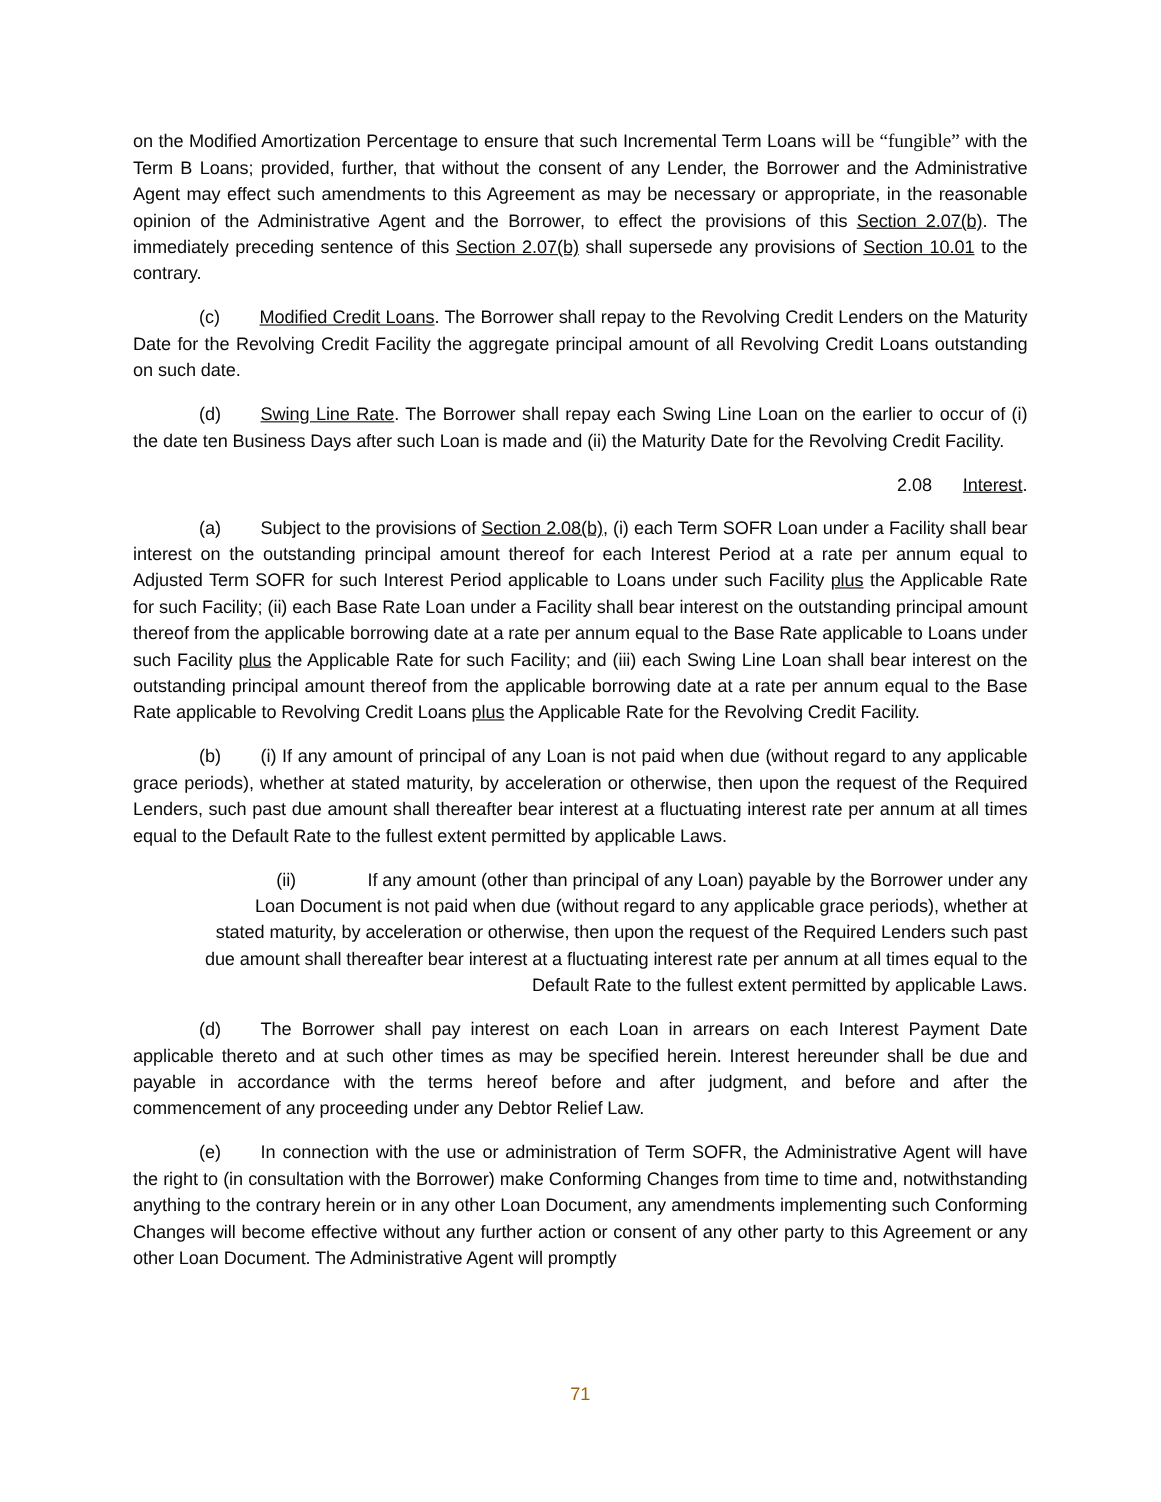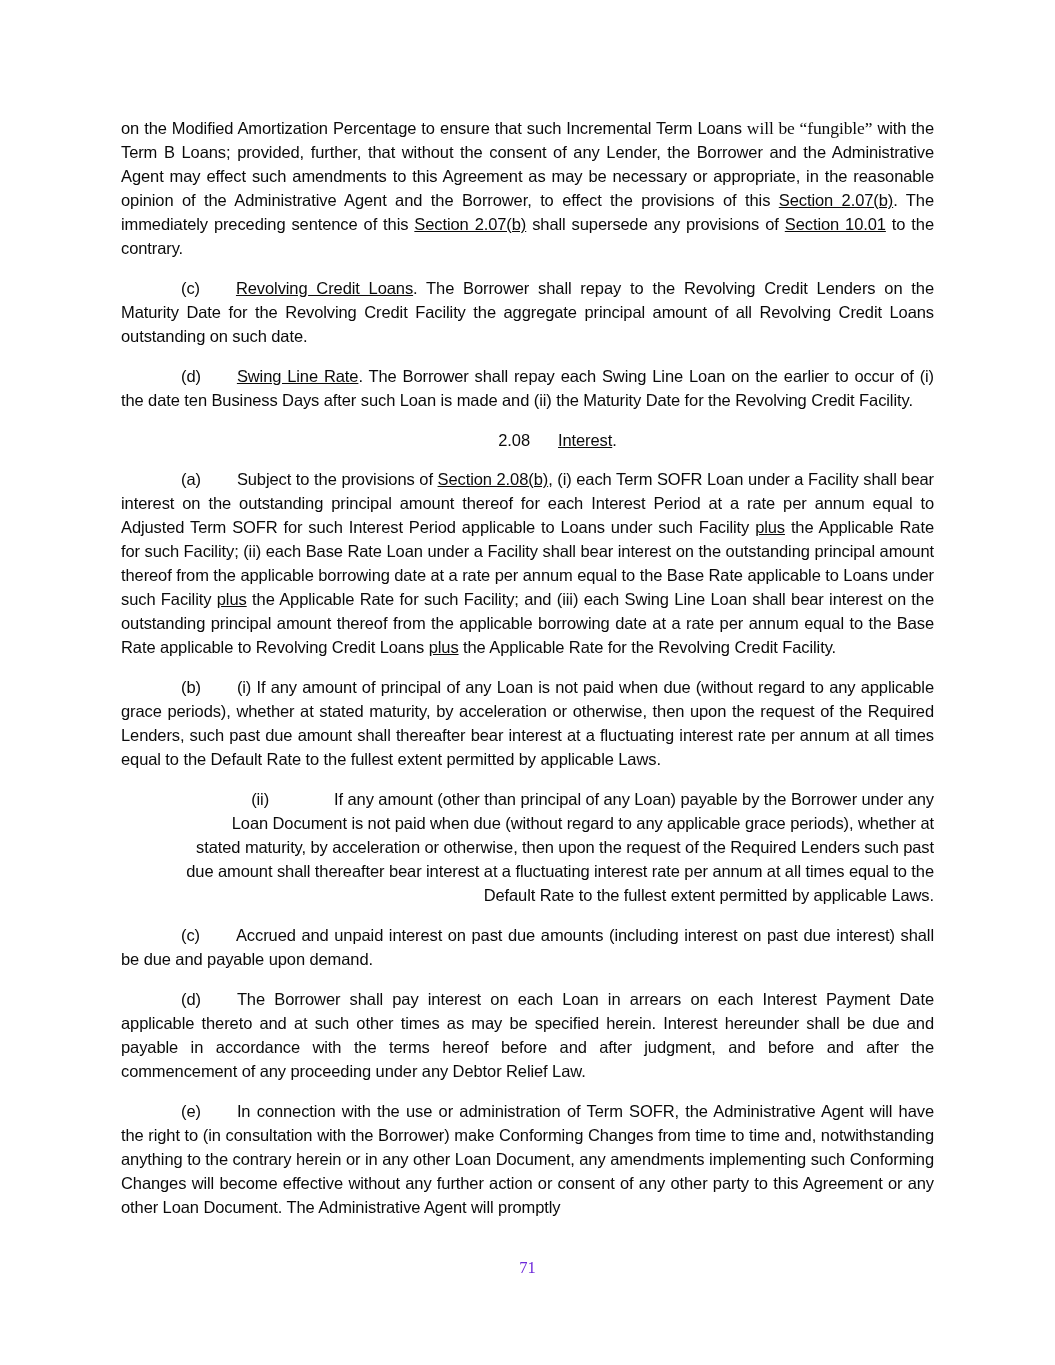--- a/index.html
+++ b/index.html
@@ -29,21 +29,21 @@
     text-indent: 60px;
   }
   .para.block-indent {
     margin-left: 62px;
     text-indent: 59px;
     text-align: right;
   }
   .heading-para {
     margin: 0 0 15px 0;
     text-indent: 60px;
-    text-align: center;
+    text-align: right;
   }
   .tab {
     display: inline-block;
     width: 36px;
   }
   .tab-sm {
     display: inline-block;
     width: 28px;
   }
   .tab-lg {
@@ -56,36 +56,36 @@
   .serif {
     font-family: "Liberation Serif", serif;
     font-size: 17.5px;
   }
   .footer {
     position: absolute;
     top: 1256px;
     left: 0;
     right: 0;
     text-align: center;
-    font-family: Liberation Serif, serif;
+    font-family: Liberation Sans, sans-serif;
     font-size: 16.5px;
-    color: #6d28d9;
+    color: #a16207;
   }
 </style>
 </head>
 <body>
 
 <div class="page">
 
   <p class="para">
     <span>on the Modified Amortization Percentage to ensure that such Incremental Term Loans </span><span class="serif">will be “fungible”</span><span> with the Term B Loans; provided, further, that without the consent of any Lender, the Borrower and the Administrative Agent may effect such amendments to this Agreement as may be necessary or appropriate, in the reasonable opinion of the Administrative Agent and the Borrower, to effect the provisions of this </span><span class="u">Section 2.07(b)</span><span>. The immediately preceding sentence of this </span><span class="u">Section 2.07(b)</span><span> shall supersede any provisions of </span><span class="u">Section 10.01</span><span> to the contrary.</span>
   </p>
 
   <p class="para first-indent">
-    <span>(c)</span><span class="tab"></span><span class="u">Revolving Credit Loans</span><span>.  The Borrower shall repay to the Revolving Credit Lenders on the Maturity Date for the Revolving Credit Facility the aggregate principal amount of all Revolving Credit Loans outstanding on such date.</span>
+    <span>(c)</span><span class="tab"></span><span class="u">Modified Credit Loans</span><span>.  The Borrower shall repay to the Revolving Credit Lenders on the Maturity Date for the Revolving Credit Facility the aggregate principal amount of all Revolving Credit Loans outstanding on such date.</span>
   </p>
 
   <p class="para first-indent">
     <span>(d)</span><span class="tab"></span><span class="u">Swing Line Rate</span><span>.  The Borrower shall repay each Swing Line Loan on the earlier to occur of (i) the date ten Business Days after such Loan is made and (ii) the Maturity Date for the Revolving Credit Facility.</span>
   </p>
 
   <p class="heading-para">
     <span>2.08</span><span class="tab-sm"></span><span class="u">Interest</span><span>.</span>
   </p>
 
@@ -94,23 +94,20 @@
   </p>
 
   <p class="para first-indent">
     <span>(b)</span><span class="tab"></span><span>(i) If any amount of principal of any Loan is not paid when due (without regard to any applicable grace periods), whether at stated maturity, by acceleration or otherwise, then upon the request of the Required Lenders, such past due amount shall thereafter bear interest at a fluctuating interest rate per annum at all times equal to the Default Rate to the fullest extent permitted by applicable Laws.</span>
   </p>
 
   <p class="para block-indent">
     <span>(ii)</span><span class="tab-lg"></span><span>If any amount (other than principal of any Loan) payable by the Borrower under any Loan Document is not paid when due (without regard to any applicable grace periods), whether at stated maturity, by acceleration or otherwise, then upon the request of the Required Lenders such past due amount shall thereafter bear interest at a fluctuating interest rate per annum at all times equal to the Default Rate to the fullest extent permitted by applicable Laws.</span>
   </p>
 
-  <p class="para first-indent">
-    <span>(c)</span><span class="tab"></span><span>Accrued and unpaid interest on past due amounts (including interest on past due interest) shall be due and payable upon demand.</span>
-  </p>
 
   <p class="para first-indent">
     <span>(d)</span><span class="tab"></span><span>The Borrower shall pay interest on each Loan in arrears on each Interest Payment Date applicable thereto and at such other times as may be specified herein.  Interest hereunder shall be due and payable in accordance with the terms hereof before and after judgment, and before and after the commencement of any proceeding under any Debtor Relief Law.</span>
   </p>
 
   <p class="para first-indent">
     <span>(e)</span><span class="tab"></span><span>In connection with the use or administration of Term SOFR, the Administrative Agent will have the right to (in consultation with the Borrower) make Conforming Changes from time to time and, notwithstanding anything to the contrary herein or in any other Loan Document, any amendments implementing such Conforming Changes will become effective without any further action or consent of any other party to this Agreement or any other Loan Document.  The Administrative Agent will promptly</span>
   </p>
 
   <div class="footer">71</div>

